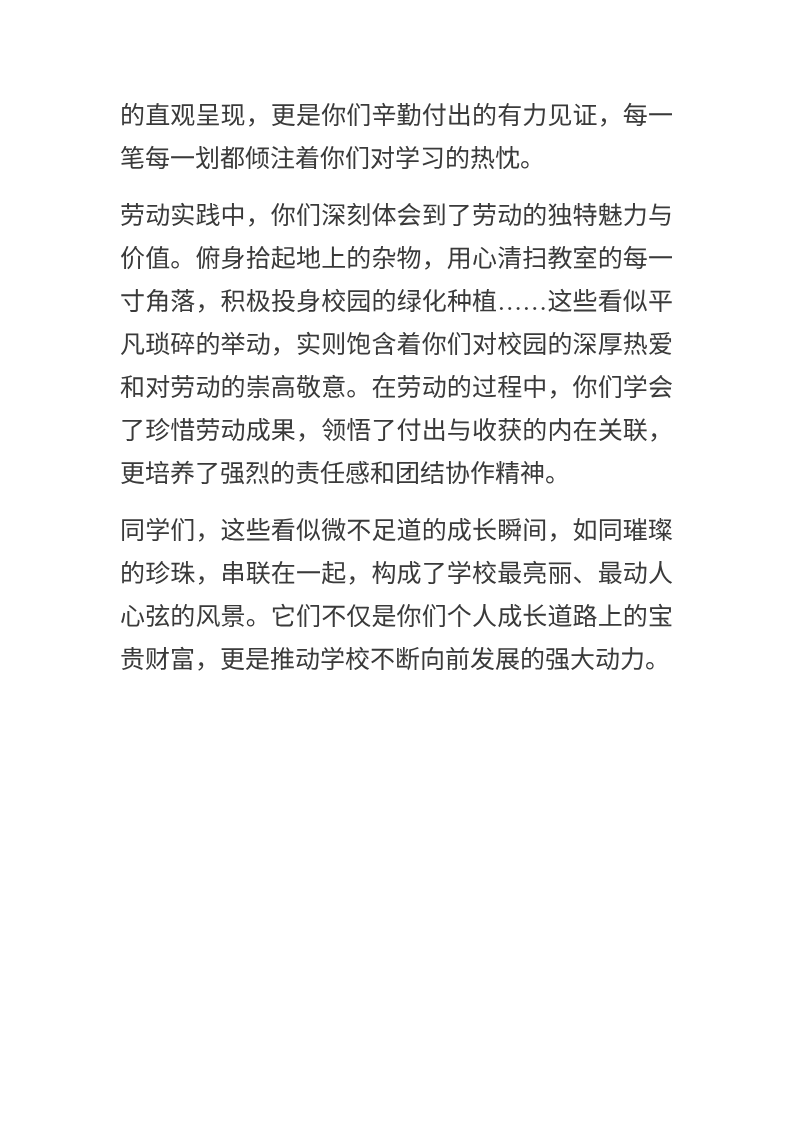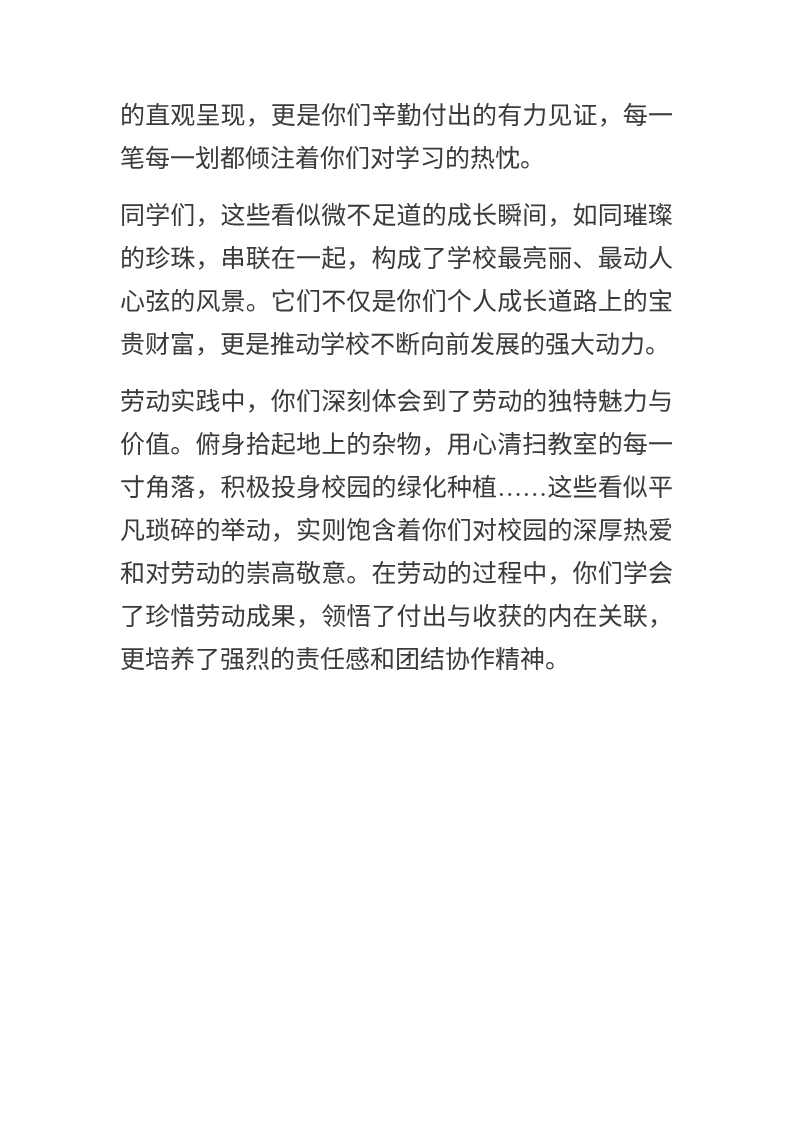--- a/index.html
+++ b/index.html
@@ -33,15 +33,15 @@
   }
   .doc-paragraph:last-child {
     margin-bottom: 0;
   }
 </style>
 </head>
 <body>
 
 <div class="page">
   <p class="doc-paragraph">的直观呈现，更是你们辛勤付出的有力见证，每一笔每一划都倾注着你们对学习的热忱。</p>
+  <p class="doc-paragraph">劳动实践中，你们深刻体会到了劳动的独特魅力与价值。俯身拾起地上的杂物，用心清扫教室的每一寸角落，积极投身校园的绿化种植……这些看似平凡琐碎的举动，实则饱含着你们对校园的深厚热爱和对劳动的崇高敬意。在劳动的过程中，你们学会了珍惜劳动成果，领悟了付出与收获的内在关联，更培养了强烈的责任感和团结协作精神。</p>
   <p class="doc-paragraph">同学们，这些看似微不足道的成长瞬间，如同璀璨的珍珠，串联在一起，构成了学校最亮丽、最动人心弦的风景。它们不仅是你们个人成长道路上的宝贵财富，更是推动学校不断向前发展的强大动力。</p>
-  <p class="doc-paragraph">劳动实践中，你们深刻体会到了劳动的独特魅力与价值。俯身拾起地上的杂物，用心清扫教室的每一寸角落，积极投身校园的绿化种植……这些看似平凡琐碎的举动，实则饱含着你们对校园的深厚热爱和对劳动的崇高敬意。在劳动的过程中，你们学会了珍惜劳动成果，领悟了付出与收获的内在关联，更培养了强烈的责任感和团结协作精神。</p>
 </div>
 
 </body></html>

